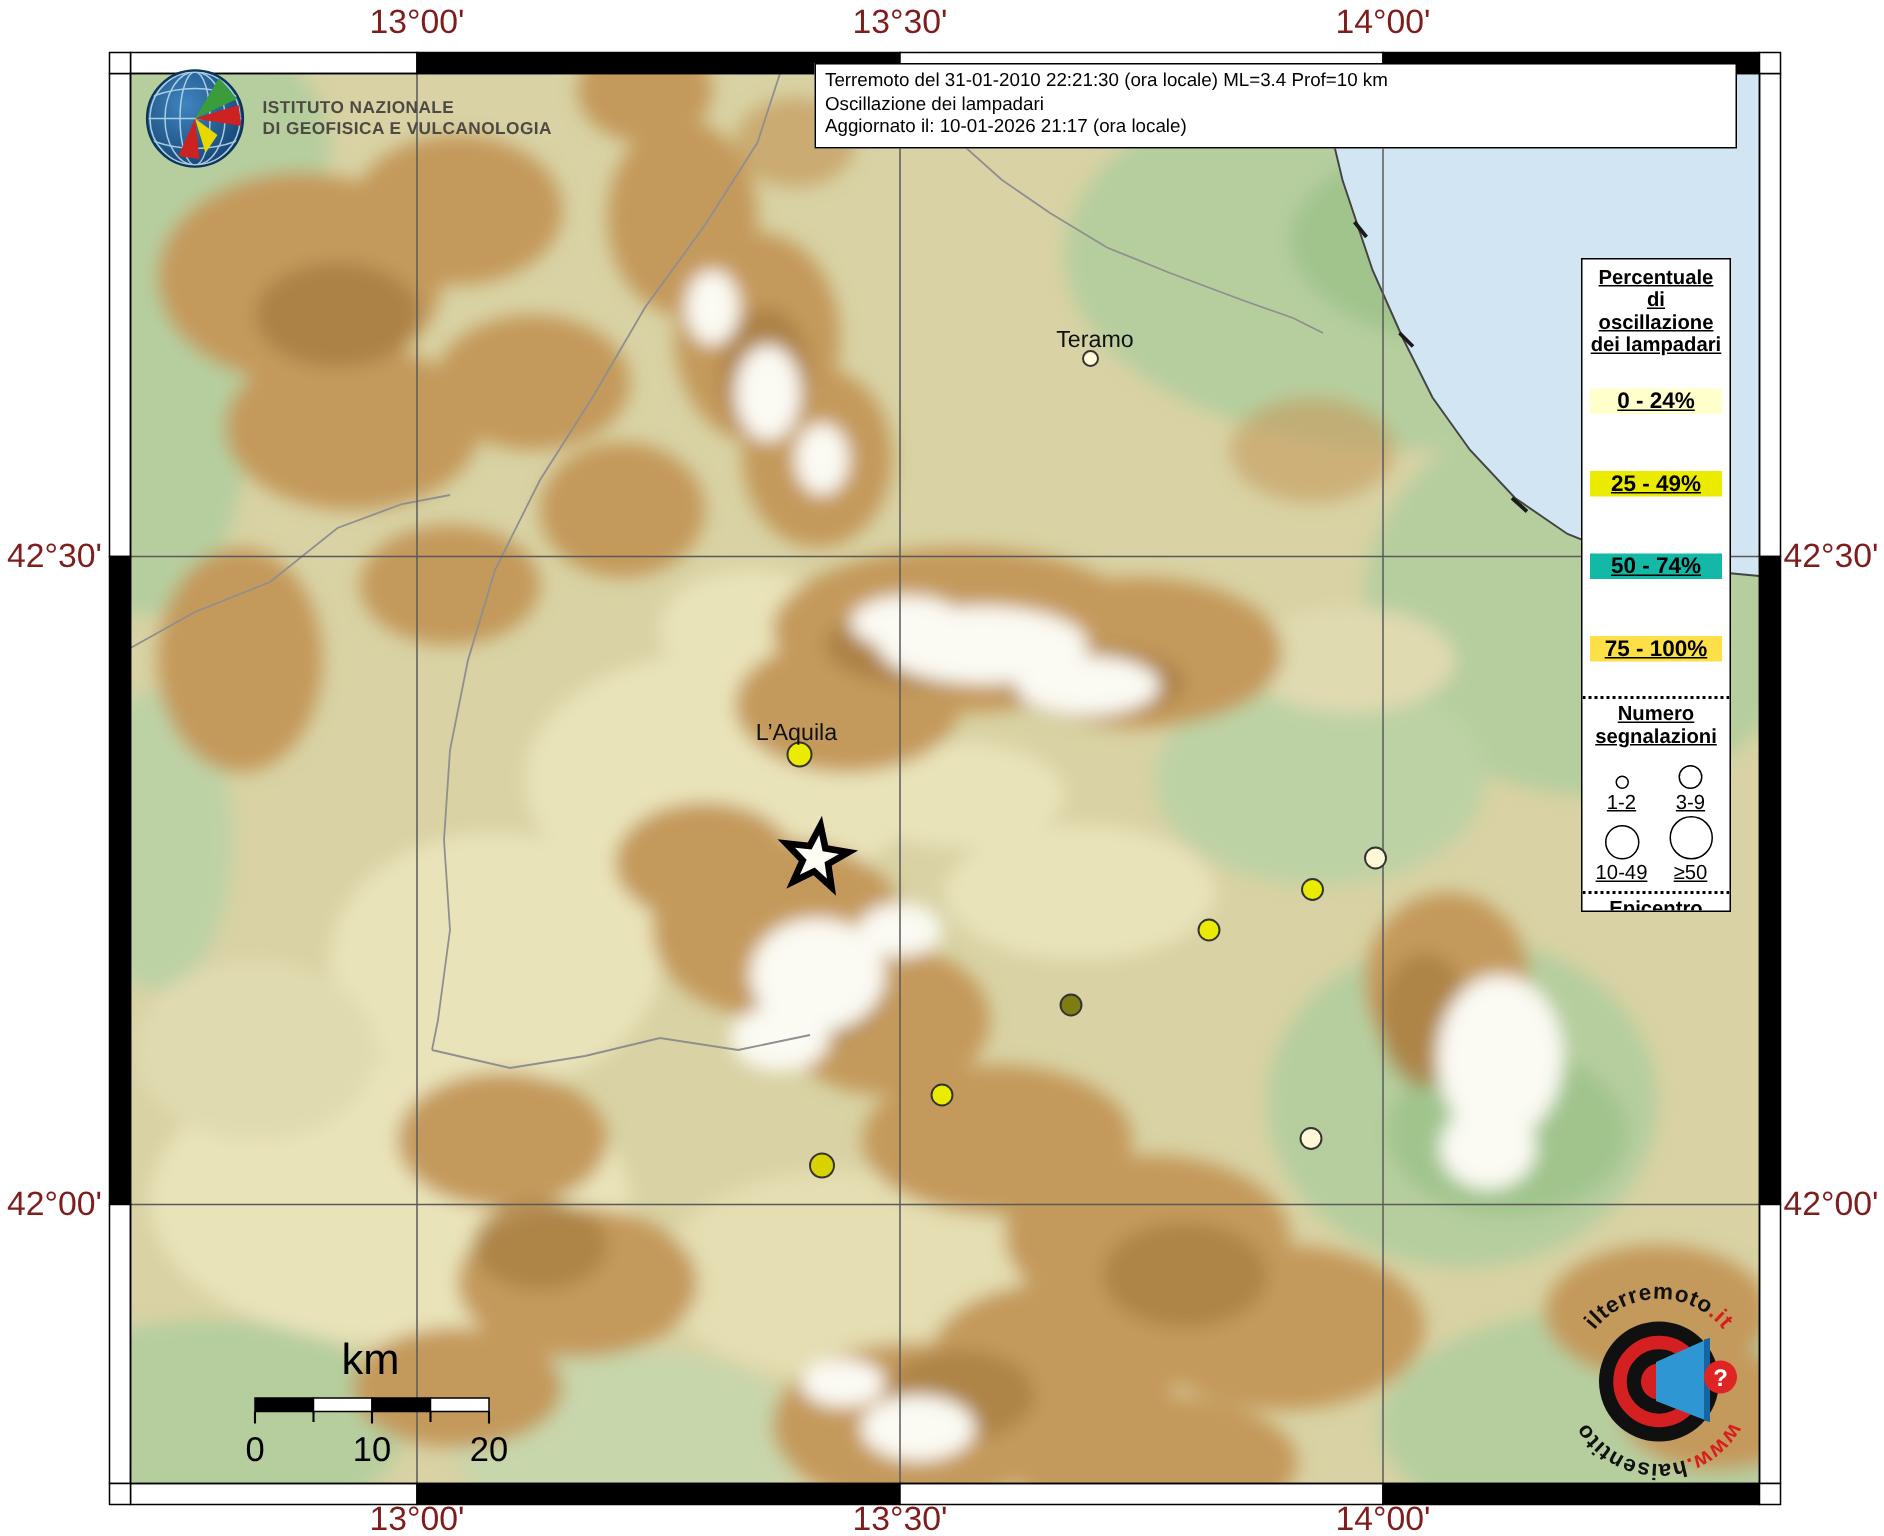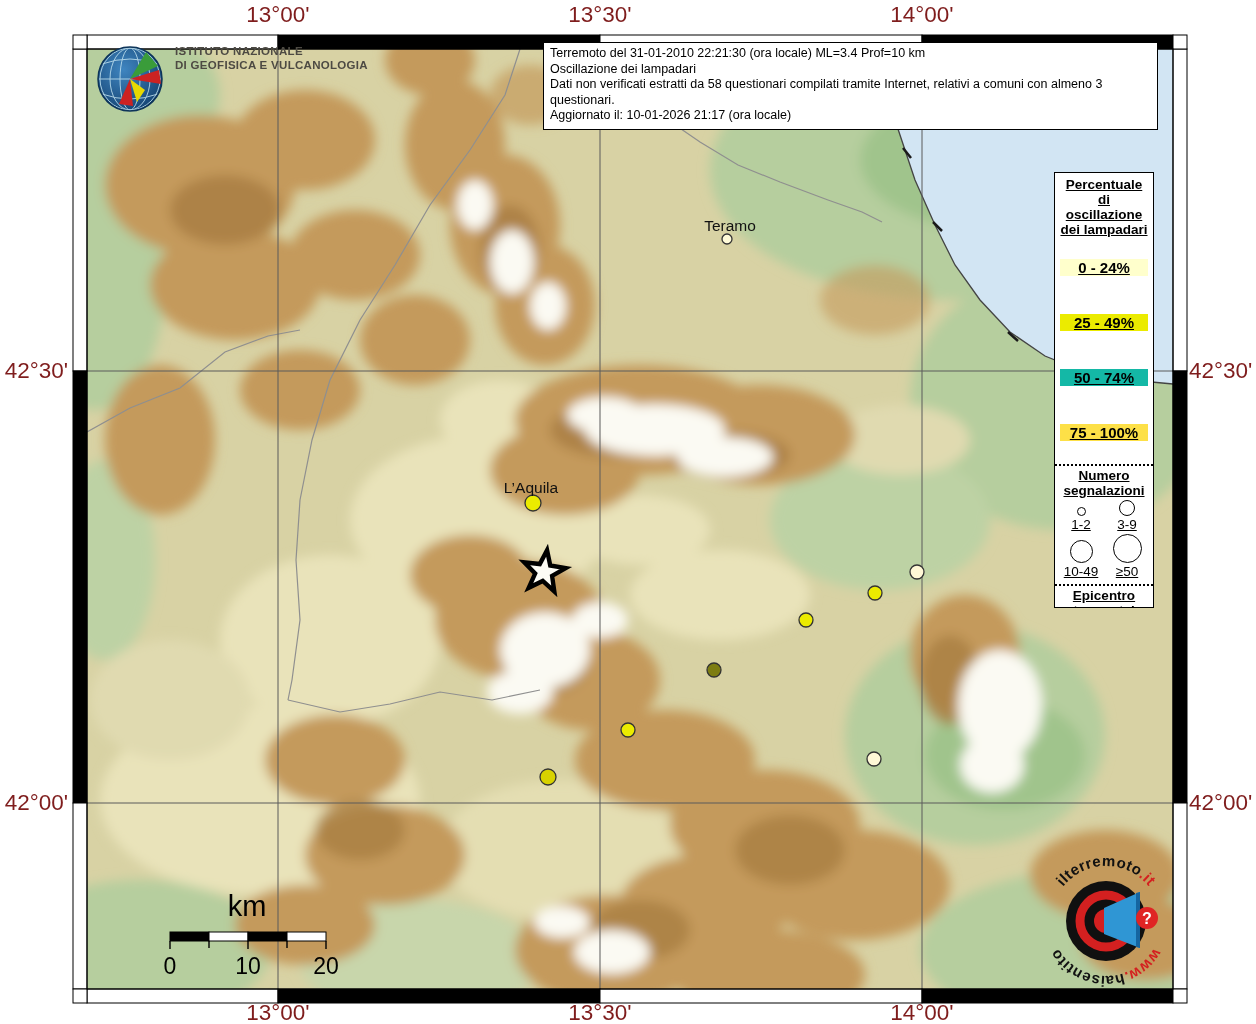--- a/index.html
+++ b/index.html
@@ -10,21 +10,21 @@
   .axis-label{position:absolute;font-size:22.5px;color:#7f1d1d;white-space:nowrap;}
   .ax-top{top:2px;width:120px;text-align:center;}
   .ax-bottom{top:1000px;width:120px;text-align:center;}
   .ax-left{left:0;width:68px;text-align:right;top:0;}
   .ax-right{left:1189px;top:0;}
 
   #title-box{position:absolute;left:543px;top:42px;width:615px;box-sizing:border-box;
     background:#fff;border:1px solid #000;padding:3px 16px 5px 6px;
     font-size:12.5px;line-height:15.6px;color:#000;}
 
-  #ingv-logo{position:absolute;left:95px;top:44px;display:flex;align-items:flex-start;gap:10px;}
+  #ingv-logo{position:absolute;left:95px;top:44px;display:flex;align-items:center;gap:10px;}
   #ingv-text{font-size:11.5px;font-weight:bold;color:#4d4a43;line-height:14px;letter-spacing:.3px;}
 
   #legend-box{position:absolute;left:1054px;top:172px;width:100px;height:436px;box-sizing:border-box;
     background:#fff;border:1.6px solid #000;display:flex;flex-direction:column;align-items:center;
     padding:4px 0 2px 0;overflow:hidden;text-decoration:underline;}
   .leg-title{font-weight:bold;font-size:13.5px;line-height:15px;text-align:center;margin-bottom:3px;}
   .swatch{width:88px;height:38px;margin:19px 0;display:flex;align-items:center;justify-content:center;
     font-weight:bold;font-size:15px;color:#000;}
   .leg-divider{width:101%;border-top:2px dotted #000;margin:4px 0 2px 0;}
   .size-grid{display:grid;grid-template-columns:46px 46px;justify-items:center;align-items:end;row-gap:1px;}
@@ -252,21 +252,20 @@
   <div class="axis-label ax-bottom" style="left:540px">13°30'</div>
   <div class="axis-label ax-bottom" style="left:862px">14°00'</div>
   <div class="axis-label ax-left" style="top:358px">42°30'</div>
   <div class="axis-label ax-left" style="top:790px">42°00'</div>
   <div class="axis-label ax-right" style="top:358px">42°30'</div>
   <div class="axis-label ax-right" style="top:790px">42°00'</div>
 
   <div id="title-box">
     <div>Terremoto del 31-01-2010 22:21:30 (ora locale) ML=3.4 Prof=10 km</div>
     <div>Oscillazione dei lampadari</div>
-    <div>Dati non verificati estratti da 58 questionari compilati tramite Internet, relativi a comuni con almeno 3 questionari.</div>
     <div>Aggiornato il: 10-01-2026 21:17 (ora locale)</div>
   </div>
 
   <div id="ingv-logo">
     <svg width="70" height="70" viewBox="0 0 70 70">
       <circle cx="35" cy="35" r="32" fill="url(#globeGrad)"></circle>
       <g fill="none" stroke="#bfe0ee" stroke-width="1" opacity="0.85">
         <ellipse cx="35" cy="35" rx="10" ry="31"></ellipse>
         <ellipse cx="35" cy="35" rx="20" ry="31"></ellipse>
         <ellipse cx="35" cy="35" rx="30" ry="31"></ellipse>
@@ -294,21 +293,21 @@
     <div class="swatch" style="background: rgb(235, 235, 0);">
       <span>25 - 49%</span>
     </div>
     <div class="swatch" style="background: #14b8a6;">
       <span>50 - 74%</span>
     </div>
     <div class="swatch" style="background: #fde047;">
       <span>75 - 100%</span>
     </div>
     <div class="leg-divider"></div>
-    <div class="leg-title" style="width:96px;margin-bottom:2px">Numero segnalazioni</div>
+    <div class="leg-title" style="width:96px;margin-bottom:12px">Numero segnalazioni</div>
     <div class="size-grid">
       <div class="size-circle sc-1"></div>
       <div class="size-circle sc-2"></div>
       <div class="size-label">1-2</div>
       <div class="size-label">3-9</div>
       <div class="size-circle sc-3"></div>
       <div class="size-circle sc-4"></div>
       <div class="size-label">10-49</div>
       <div class="size-label">≥50</div>
     </div>

